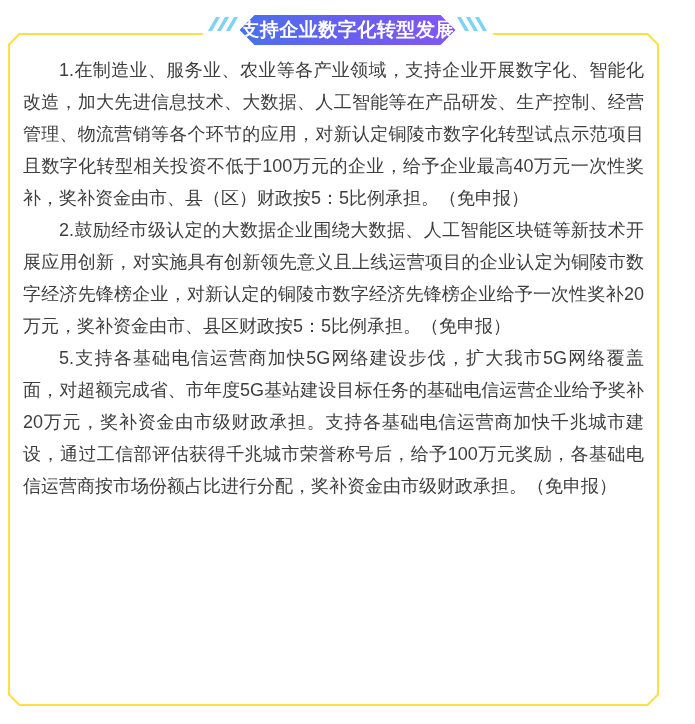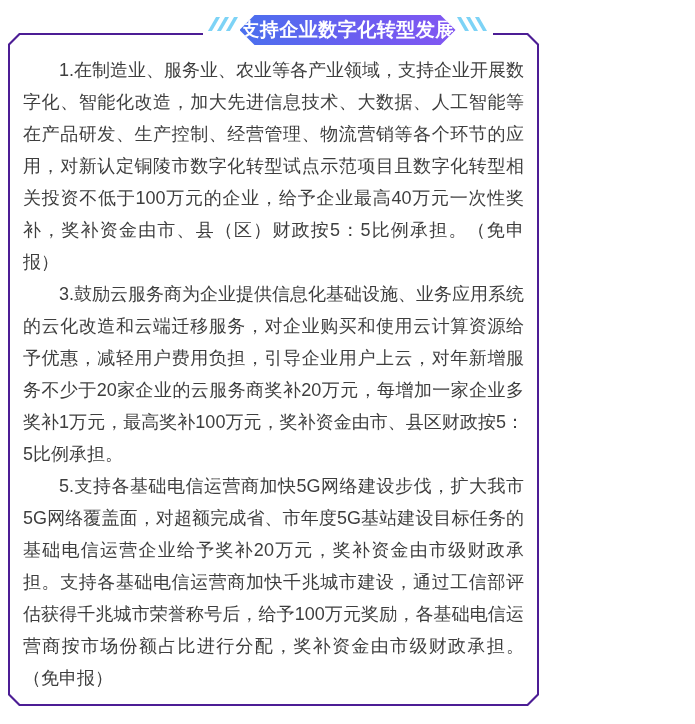--- a/index.html
+++ b/index.html
@@ -12,23 +12,23 @@
     width: 695px;
     height: 724px;
     background: #ffffff;
     overflow: hidden;
   }
   
   .card-outer {
     position: absolute;
     left: 8px;
     top: 33px;
-    width: 531px;
+    width: 651px;
     height: 673px;
-    background: #4c1d95;
+    background: #fde047;
     clip-path: polygon(11px 0, calc(100% - 11px) 0, 100% 11px,
                        100% calc(100% - 11px), calc(100% - 11px) 100%,
                        11px 100%, 0 calc(100% - 11px), 0 11px);
   }
   .card-inner {
     position: absolute;
     inset: 2px;
     background: #ffffff;
     clip-path: polygon(10px 0, calc(100% - 10px) 0, 100% 10px,
                        100% calc(100% - 10px), calc(100% - 10px) 100%,
@@ -89,21 +89,21 @@
 </style>
 </head>
 <body>
 
 <div class="page">
 
   <div class="card-outer">
     <div class="card-inner">
       <div class="content">
         <p>1.在制造业、服务业、农业等各产业领域，支持企业开展数字化、智能化改造，加大先进信息技术、大数据、人工智能等在产品研发、生产控制、经营管理、物流营销等各个环节的应用，对新认定铜陵市数字化转型试点示范项目且数字化转型相关投资不低于100万元的企业，给予企业最高40万元一次性奖补，奖补资金由市、县（区）财政按5：5比例承担。（免申报）</p>
-        <p>3.鼓励云服务商为企业提供信息化基础设施、业务应用系统的云化改造和云端迁移服务，对企业购买和使用云计算资源给予优惠，减轻用户费用负担，引导企业用户上云，对年新增服务不少于20家企业的云服务商奖补20万元，每增加一家企业多奖补1万元，最高奖补100万元，奖补资金由市、县区财政按5：5比例承担。</p>
+        <p>2.鼓励经市级认定的大数据企业围绕大数据、人工智能区块链等新技术开展应用创新，对实施具有创新领先意义且上线运营项目的企业认定为铜陵市数字经济先锋榜企业，对新认定的铜陵市数字经济先锋榜企业给予一次性奖补20万元，奖补资金由市、县区财政按5：5比例承担。（免申报）</p>
         <p>5.支持各基础电信运营商加快5G网络建设步伐，扩大我市5G网络覆盖面，对超额完成省、市年度5G基站建设目标任务的基础电信运营企业给予奖补20万元，奖补资金由市级财政承担。支持各基础电信运营商加快千兆城市建设，通过工信部评估获得千兆城市荣誉称号后，给予100万元奖励，各基础电信运营商按市场份额占比进行分配，奖补资金由市级财政承担。（免申报）</p>
       </div>
     </div>
   </div>
 
   <div class="header-strip">
     <span class="slashes left">
       <i></i>
         <i></i>
         <i></i>

